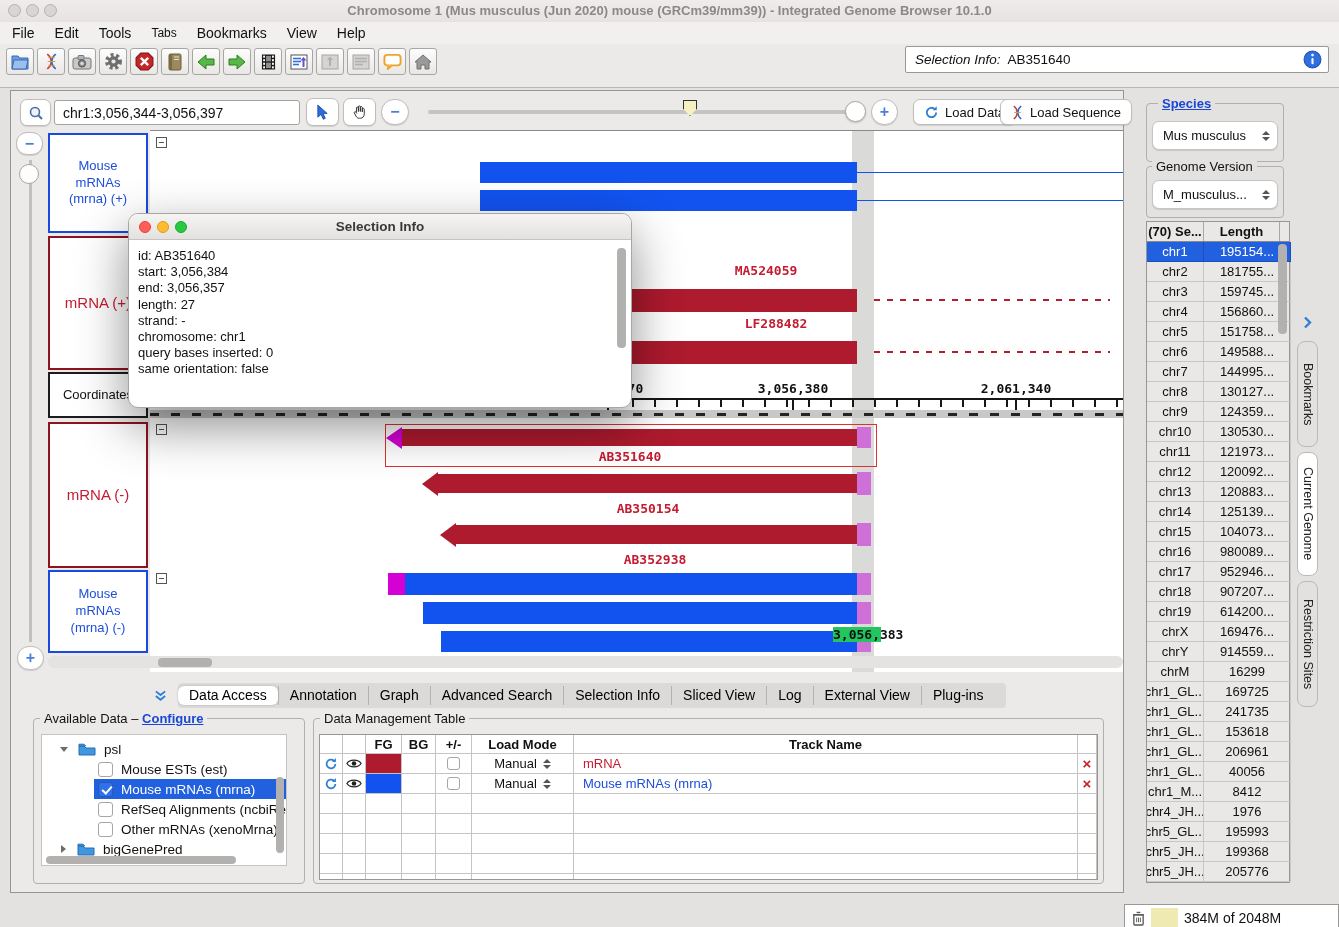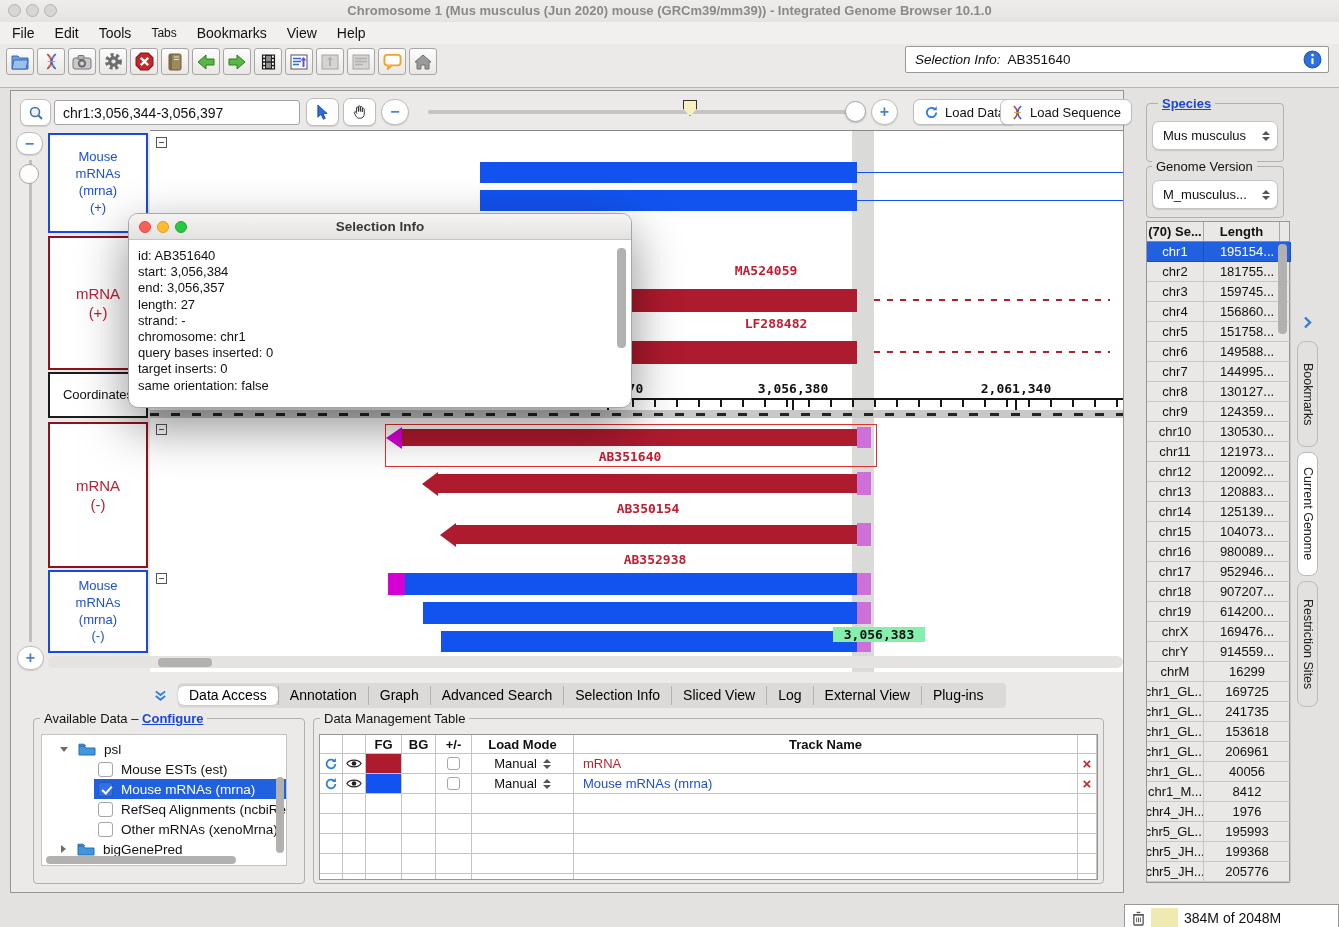--- a/index.html
+++ b/index.html
@@ -25,21 +25,21 @@
 .bluglyph{color:#4a7fd4;font-weight:bold;font-size:16px;line-height:1}
 #locus-field{left:54px;top:100px;width:246px;height:25px;background:#fff;border:1px solid #a5a3a1;border-radius:3px;display:flex;align-items:center;padding-left:8px;font-size:14px}
 #hslider-track{left:428px;top:110px;width:434px;height:4px;background:#c6c4c2;border-radius:2px}
 #hslider-pointer{left:683px;top:100px;width:14px;height:16px;background:#f7f1c2;border:1.5px solid #333;clip-path:polygon(0 0,100% 0,100% 55%,50% 100%,0 55%)}
 #hslider-thumb{left:845px;top:101px;width:21px;height:21px;border-radius:50%;background:#fff;border:1px solid #aaa8a6;box-shadow:0 1px 2px rgba(0,0,0,.2)}
 .loadbtn{top:99px;height:26px;font-size:13px;padding:0 10px}
 
 #vslider-track{left:29px;top:160px;width:3px;height:482px;background:#c2c0be}
 #vslider-thumb{left:19px;top:164px;width:20px;height:20px;border-radius:50%;background:#fdfdfd;border:1px solid #a8a6a4}
 
-.tlabel{left:48px;width:100px;background:#fff;display:flex;align-items:center;justify-content:center;text-align:center;padding:0 24px;line-height:1.3}
+.tlabel{left:48px;width:100px;background:#fff;display:flex;align-items:center;justify-content:center;text-align:center;padding:0 14px;line-height:1.3}
 .tl-blue{border:2px solid #1a49e0;color:#1d4ed8;font-size:13px}
 .tl-red{border:2px solid #8e1320;color:#c41c30;font-size:15px}
 .tl-black{border:2px solid #1c1c1c;color:#111;font-size:13px}
 
 #canvas{left:150px;top:130px;width:973px;height:542px;background:#fff;border-top:1px solid #8a8886;overflow:hidden}
 #canvas .abs{position:absolute}
 .mono{font-family:"DejaVu Sans Mono",monospace;font-weight:bold}
 .collapse-box{width:11px;height:11px;background:#fff;border:1px solid #555;display:flex;align-items:center;justify-content:center}
 .collapse-box::after{content:"";width:5px;height:1.5px;background:#555}
 .flabel{color:#c41c30;font-size:13px;text-align:center;width:92px}
@@ -340,21 +340,21 @@
   <div class="abs violet" style="left:707px;top:392px;width:14px;height:23px"></div>
   <div class="abs flabel mono" style="left:459px;top:421px">AB352938</div>
 
   <div class="abs" style="left:238px;top:442px;width:17px;height:22px;background:#d400d4"></div>
   <div class="abs" style="left:255px;top:442px;width:452px;height:22px;background:#1253f0"></div>
   <div class="abs violet" style="left:707px;top:442px;width:14px;height:22px"></div>
   <div class="abs" style="left:273px;top:471px;width:434px;height:22px;background:#1253f0"></div>
   <div class="abs violet" style="left:707px;top:471px;width:14px;height:22px"></div>
   <div class="abs" style="left:291px;top:500px;width:416px;height:21px;background:#1253f0"></div>
   <div class="abs violet" style="left:707px;top:500px;width:14px;height:21px"></div>
-  <div class="abs mono" style="left:683px;top:496px;width:92px;height:15px;background:#86efac;color:#111;font-size:13px;text-align:center;line-height:15px">3,056,383</div>
+  <div class="abs mono" style="left:683px;top:496px;width:48px;height:15px;background:#22c55e;color:#111;font-size:13px;text-align:center;line-height:15px">3,056,383</div>
 </div>
 
 <div class="abs" style="left:48px;top:656px;width:1075px;height:12px;background:#e4e3e2;border-radius:6px"></div>
 <div class="abs scroll-thumb" style="left:158px;top:658px;width:54px;height:9px"></div>
 
 <div class="abs" style="left:146px;top:685px;width:28px;height:21px;display:flex;align-items:center;justify-content:center">
     <svg width="13" height="12" viewBox="0 0 14 12">
       <path d="M2 1l5 4 5-4M2 6l5 4 5-4" fill="none" stroke="#2f7fd6" stroke-width="2"></path>
     </svg>
   </div>
@@ -705,21 +705,20 @@
     <div id="popup-title">Selection Info</div>
   </div>
   <div id="popup-body">
     <div>id: AB351640</div>
     <div>start: 3,056,384</div>
     <div>end: 3,056,357</div>
     <div>length: 27</div>
     <div>strand: -</div>
     <div>chromosome: chr1</div>
     <div>query bases inserted: 0</div>
-    <div>target inserts: 0</div>
     <div>same orientation: false</div>
   </div>
   <div id="popup-scroll" class="scroll-thumb"></div>
 </div>
 
 <div class="abs" id="status-box">
   <svg width="13" height="15" viewBox="0 0 14 16">
       <rect x="2" y="4" width="10" height="11" rx="1" fill="none" stroke="#555" stroke-width="1.4"></rect>
       <line x1="1" y1="4" x2="13" y2="4" stroke="#555" stroke-width="1.4"></line>
       <line x1="5" y1="1.5" x2="9" y2="1.5" stroke="#555" stroke-width="1.4"></line>

